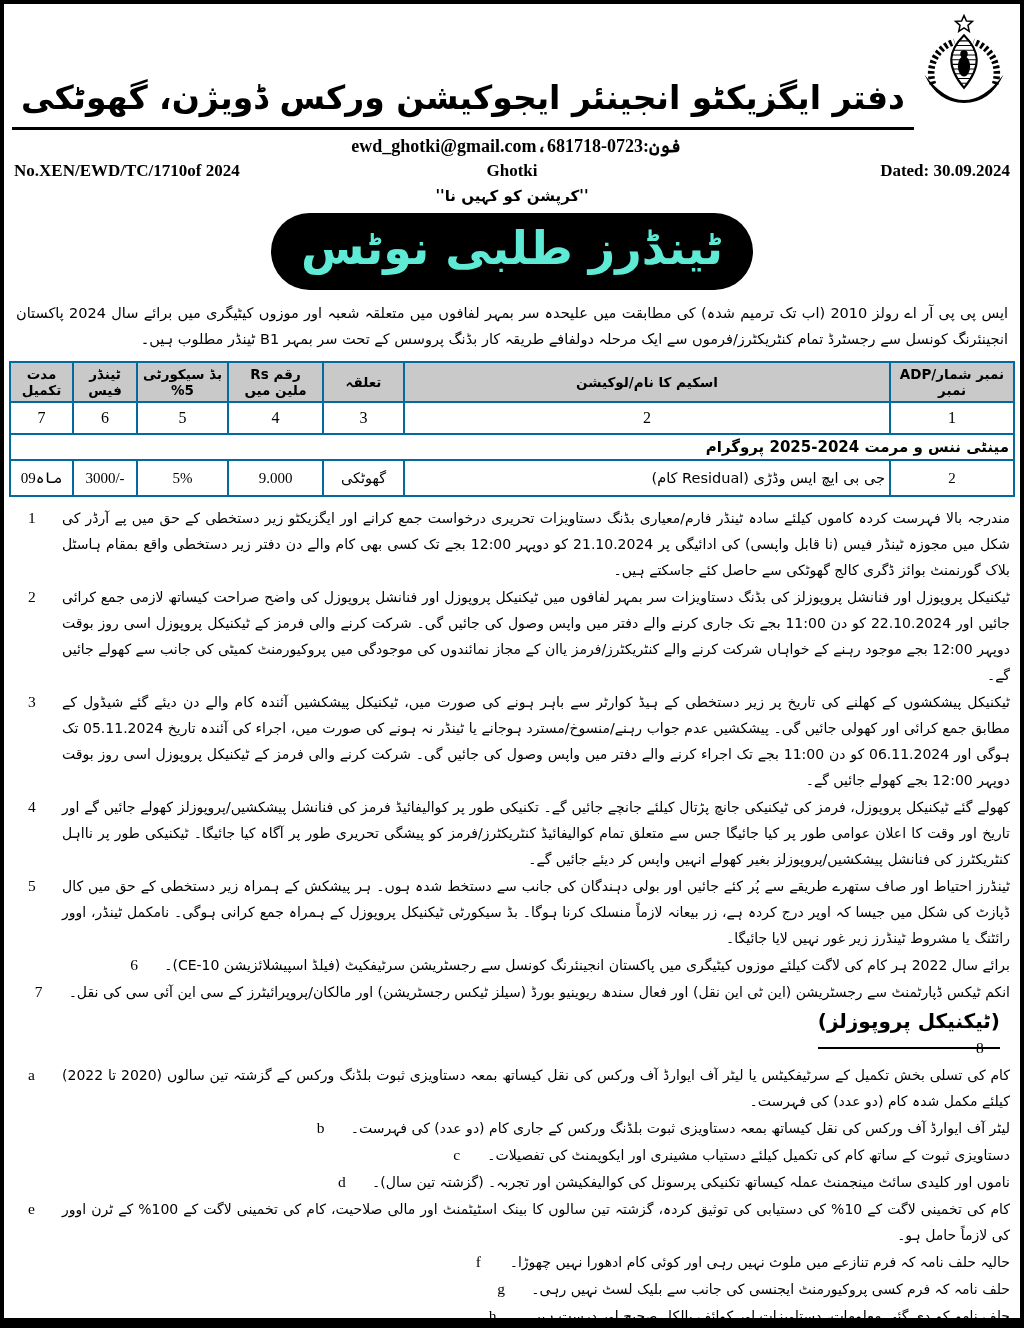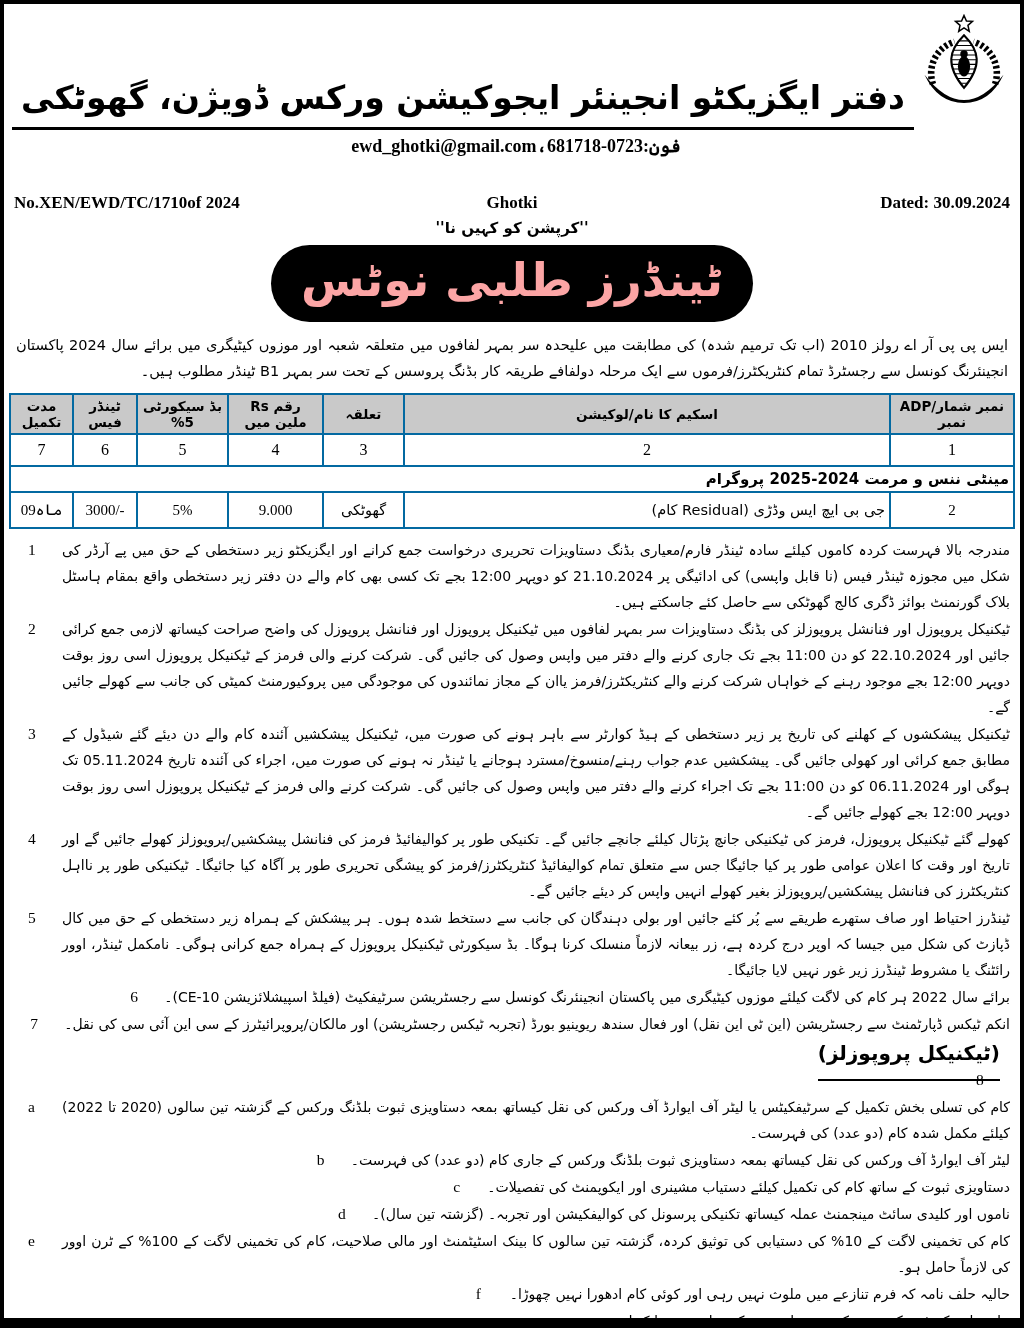--- a/index.html
+++ b/index.html
@@ -13,25 +13,25 @@
   .header-row{display:flex;align-items:stretch;padding:6px 6px 0 8px;}
   .title-wrap{flex:1;display:flex;align-items:flex-end;justify-content:center;
     border-bottom:3px solid #000;padding:4px 0 10px 0;}
   .doc-title{direction:rtl;font-size:33px;font-weight:bold;text-align:center;line-height:1.15;}
   .logo-wrap{width:100px;display:flex;align-items:flex-start;justify-content:center;padding-top:4px;}
   .contact-line{text-align:center;font-family:"Liberation Serif",serif;font-weight:bold;
     font-size:18px;padding:5px 0 2px 8px;direction:rtl;}
   .info-row{display:flex;justify-content:space-between;align-items:baseline;
     font-family:"Liberation Serif",serif;font-weight:bold;font-size:17px;padding:2px 10px 0 10px;}
   .info-center{position:absolute;left:0;right:0;text-align:center;}
-  .info-row{position:relative;margin-top:32px;}
+  .info-row{position:relative;}
   .slogan-line{text-align:center;direction:rtl;font-size:15px;font-weight:bold;padding:6px 0 2px 0;}
   
   .notice-box{width:470px;margin:6px auto 8px auto;background:#000;border-radius:44px;
-    color:#fca5a5;text-align:center;padding:10px 6px 16px 6px;}
+    color:#5eead4;text-align:center;padding:10px 6px 16px 6px;}
   .notice-box .t{font-size:46px;font-weight:bold;direction:rtl;line-height:1.1;}
   
   .intro{direction:rtl;text-align:justify;font-size:14.5px;line-height:1.85;
     padding:2px 12px 6px 12px;}
   
   table.main{border-collapse:collapse;direction:rtl;table-layout:fixed;
     width:1004px;margin:2px auto 4px auto;}
   table.main th,table.main td{border:2px solid #0369a1;padding:3px 4px;overflow:hidden;}
   table.main th{background:#c9c9c9;font-size:13.5px;font-weight:bold;text-align:center;height:30px;}
   td.cnum{font-family:"Liberation Serif",serif;font-size:16px;text-align:center;height:24px;}
@@ -176,21 +176,21 @@
     <div class="cond">
       <span class="num">5</span>
       <span class="txt">ٹینڈرز احتیاط اور صاف ستھرے طریقے سے پُر کئے جائیں اور بولی دہندگان کی جانب سے دستخط شدہ ہوں۔ ہر پیشکش کے ہمراہ زیر دستخطی کے حق میں کال ڈپازٹ کی شکل میں جیسا کہ اوپر درج کردہ ہے، زر بیعانہ لازماً منسلک کرنا ہوگا۔ بڈ سیکورٹی ٹیکنیکل پروپوزل کے ہمراہ جمع کرانی ہوگی۔ نامکمل ٹینڈر، اوور رائٹنگ یا مشروط ٹینڈرز زیر غور نہیں لایا جائیگا۔</span>
     </div>
     <div class="cond">
       <span class="num">6</span>
       <span class="txt">برائے سال 2022 ہر کام کی لاگت کیلئے موزوں کیٹیگری میں پاکستان انجینئرنگ کونسل سے رجسٹریشن سرٹیفکیٹ (فیلڈ اسپیشلائزیشن CE-10)۔</span>
     </div>
     <div class="cond">
       <span class="num">7</span>
-      <span class="txt">انکم ٹیکس ڈپارٹمنٹ سے رجسٹریشن (این ٹی این نقل) اور فعال سندھ ریوینیو بورڈ (تجربہ ٹیکس رجسٹریشن) اور مالکان/پروپرائیٹرز کے سی این آئی سی کی نقل۔</span>
+      <span class="txt">انکم ٹیکس ڈپارٹمنٹ سے رجسٹریشن (این ٹی این نقل) اور فعال سندھ ریوینیو بورڈ (سیلز ٹیکس رجسٹریشن) اور مالکان/پروپرائیٹرز کے سی این آئی سی کی نقل۔</span>
     </div>
 
     <div class="tech-heading">
       <span>(ٹیکنیکل پروپوزلز)</span>
     </div>
 
     <div class="cond">
       <span class="num">8</span>
     </div>
 

